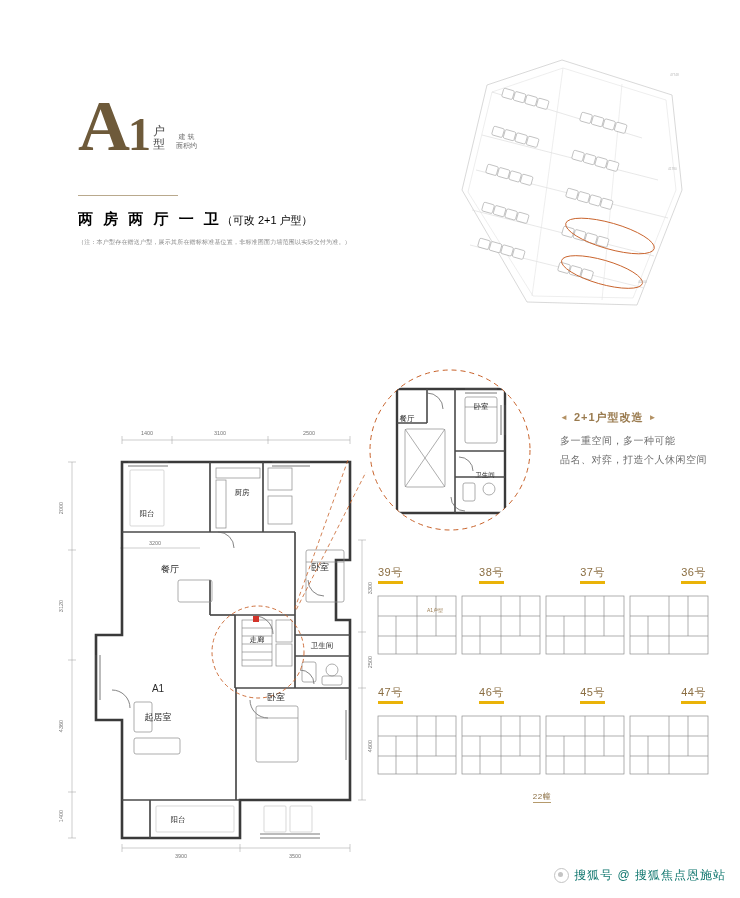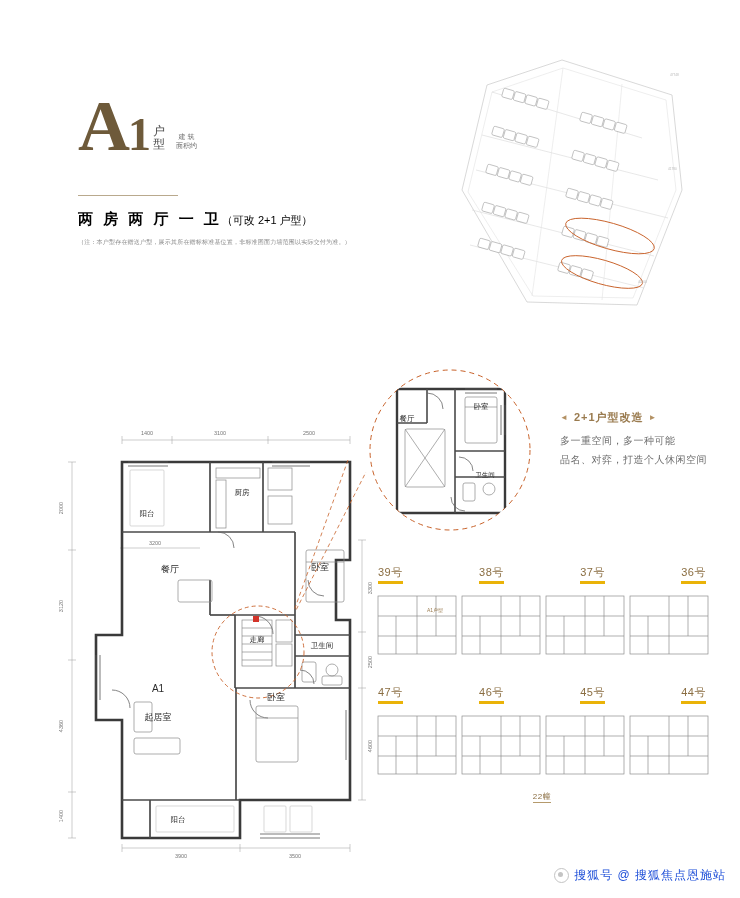--- a/index.html
+++ b/index.html
@@ -80,21 +80,21 @@
   .blk-caption{
     text-align:center;font-size:8px;color:#8a6d41;margin-top:4px;
     letter-spacing:0.5px;
   }
   .blk-caption span{border-bottom:1px solid #b59a6c;padding-bottom:1px;}
 
   
   .watermark{
     position:absolute;right:14px;bottom:14px;
     display:flex;align-items:center;gap:5px;
-    font-size:12px;color:#1d4ed8;letter-spacing:1px;
+    font-size:12px;color:#0f766e;letter-spacing:1px;
   }
   .wm-dot{
     width:13px;height:13px;border-radius:50%;
     border:1.5px solid #c4c4c4;display:inline-block;position:relative;
   }
   .wm-dot::after{
     content:"";position:absolute;left:3px;top:3px;width:5px;height:5px;
     background:#c4c4c4;border-radius:50%;
   }
 </style>

